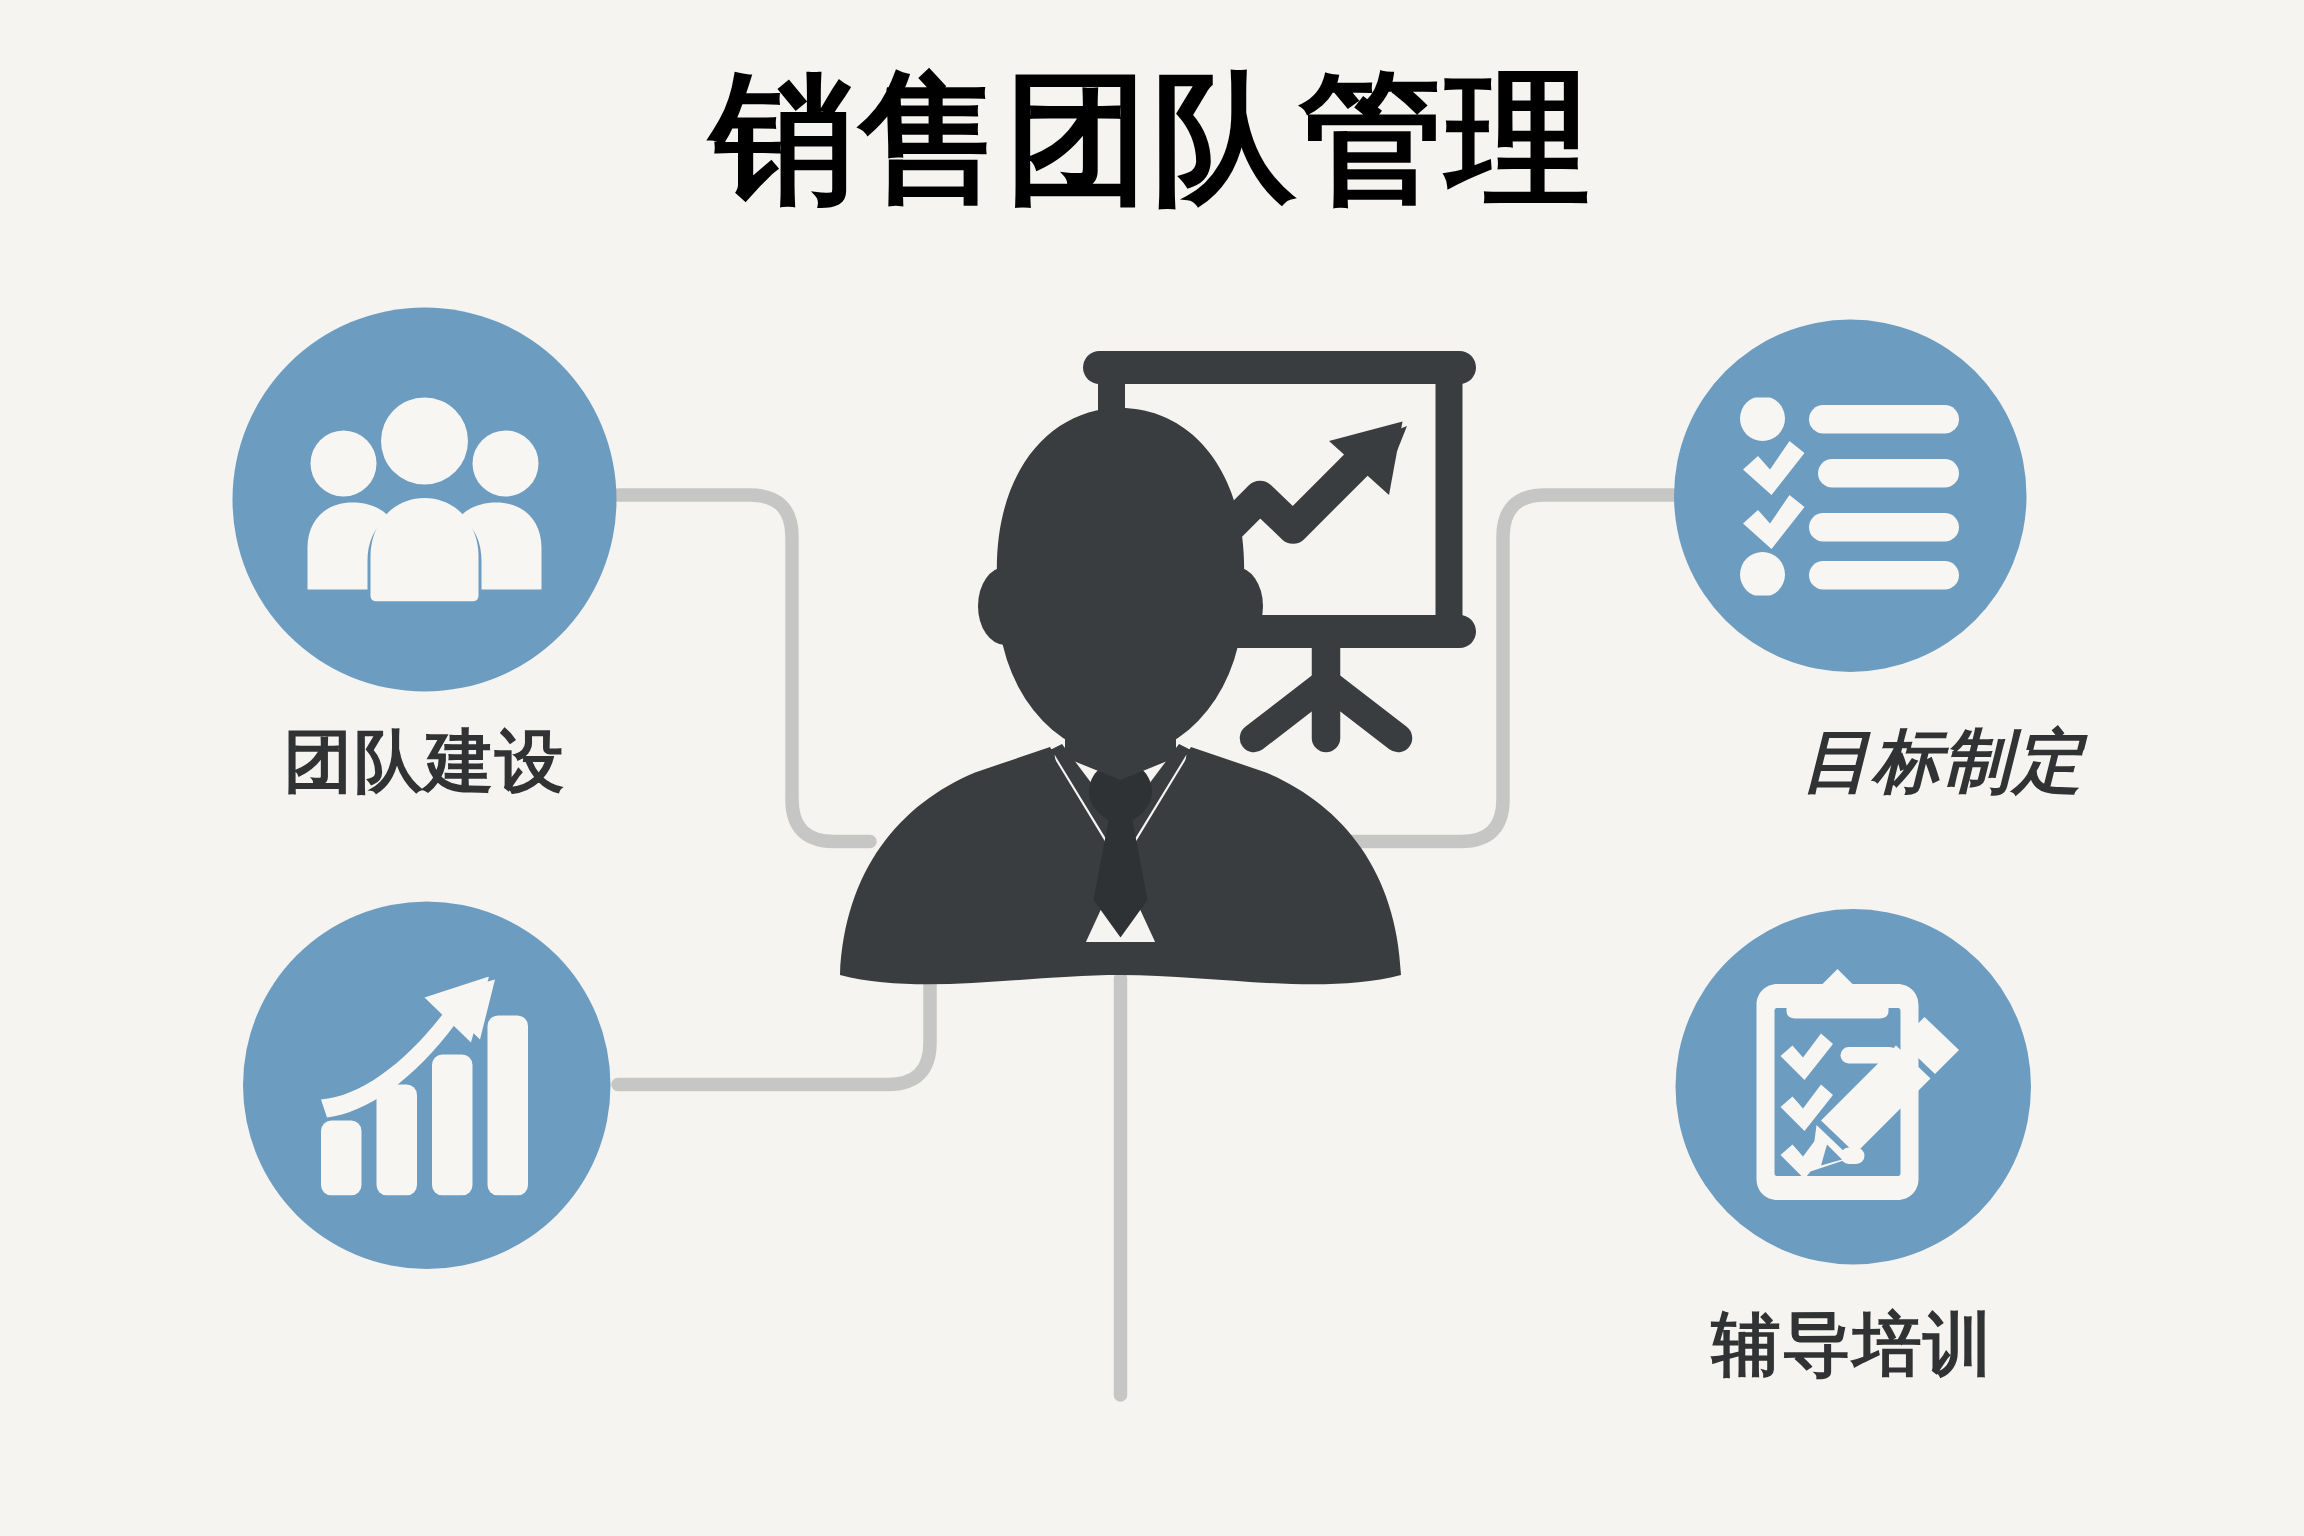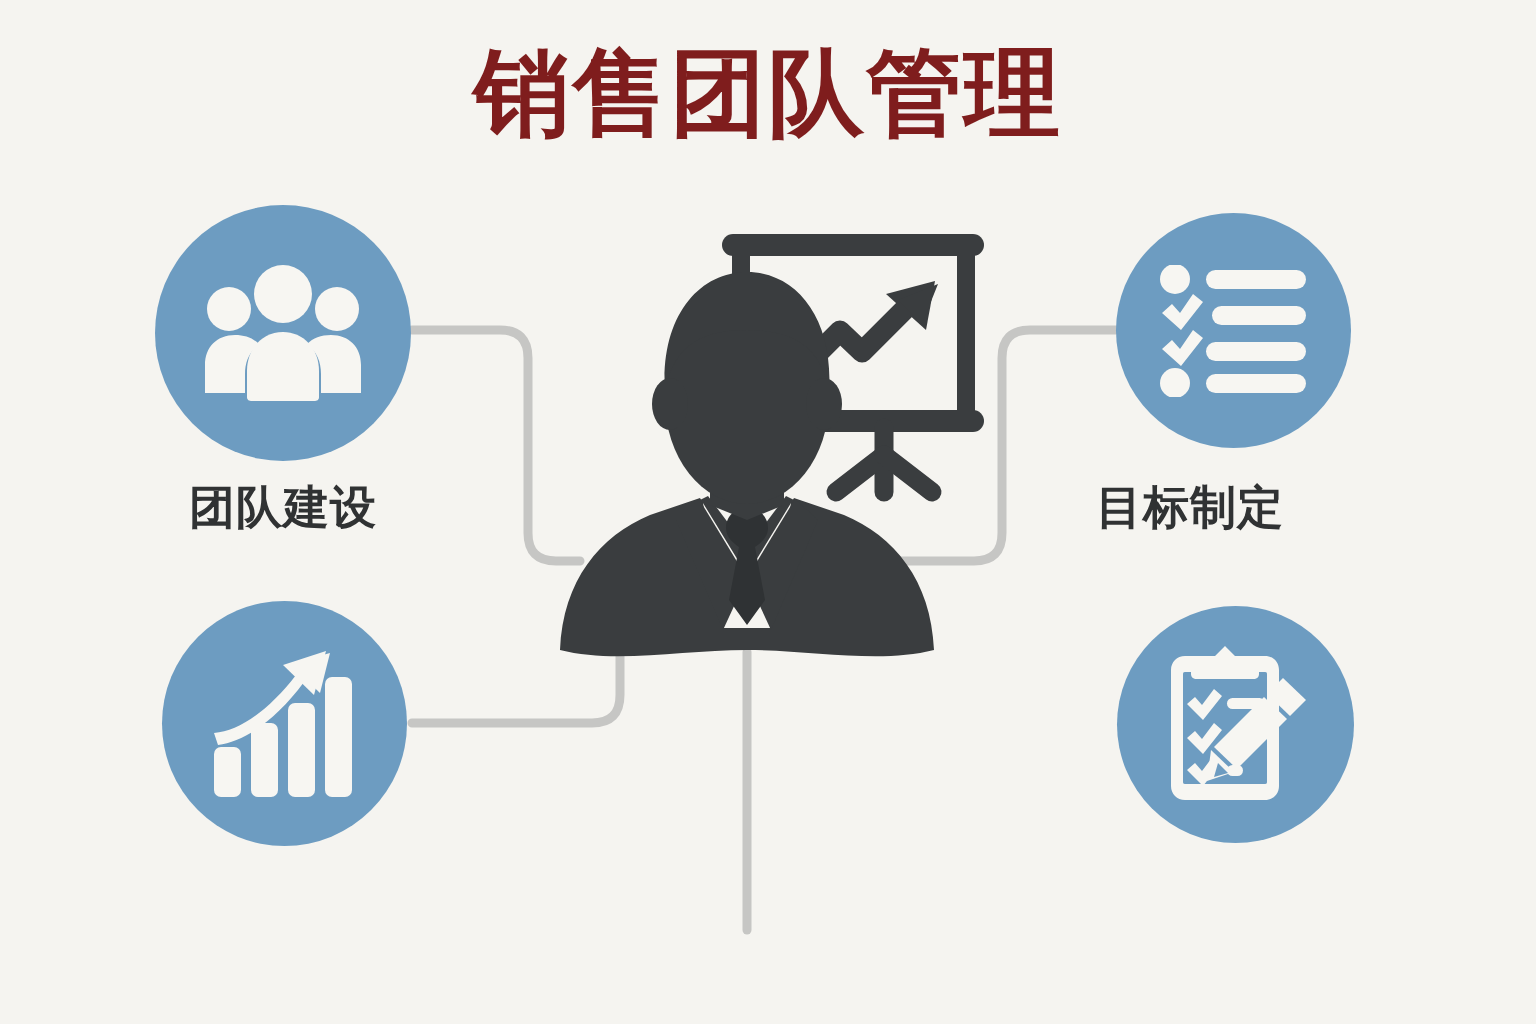--- a/index.html
+++ b/index.html
@@ -28,21 +28,21 @@
   }
   .title {
     position: absolute;
     left: 0;
     top: 38px;
     width: 1536px;
     text-align: center;
     font-size: 96px;
     font-weight: 700;
     letter-spacing: 2px;
-    color: #7f1d1d;
+    color: #000000;
     line-height: 1.15;
     white-space: nowrap;
   }
   .node-circle {
     position: absolute;
     border-radius: 50%;
     background: #6d9cc1;
   }
   .node-label {
     position: absolute;
@@ -166,21 +166,21 @@
       <circle cx="15" cy="14" r="15"></circle>
       <rect x="46" y="5" width="100" height="19" rx="9.5"></rect>
       <path d="M 2 48 L 12 39 L 20 48 L 33 29 L 43 37 L 21 65 Z"></path>
       <rect x="52" y="41" width="94" height="19" rx="9.5"></rect>
       <path d="M 2 84 L 12 75 L 20 84 L 33 65 L 43 73 L 21 101 Z"></path>
       <rect x="46" y="77" width="100" height="19" rx="9.5"></rect>
       <circle cx="15" cy="118" r="15"></circle>
       <rect x="46" y="109" width="100" height="19" rx="9.5"></rect>
     </svg>
   </div>
-  <div class="node-label" style="left:1010px; top:477px;">目标制定</div>
+  <div class="node-label" style="left:1115px; top:477px;font-style:italic;">目标制定</div>
 
   <div class="node-circle" style="left:1117px; top:606px; width:237px; height:237px;">
     <svg class="icon-svg" style="left:44px; top:40px;" width="150" height="158" viewBox="0 0 150 158">
 
       <path d="M 10 24 C 10 16 16 10 24 10 L 104 10 C 112 10 118 16 118 24
                L 118 140 C 118 148 112 154 104 154 L 24 154 C 16 154 10 148 10 140 Z
                M 24 26 C 22 26 22 27 22 29 L 22 135 C 22 137 22 138 24 138
                L 104 138 C 106 138 106 137 106 135 L 106 29 C 106 27 106 26 104 26 Z" fill="#f7f6f2"></path>
 
       <path d="M 64 0 L 78 14 L 92 14 C 96 14 98 16 98 20 L 98 28
@@ -199,14 +199,15 @@
 
       <g fill="#f7f6f2">
         <path d="M 122 32 L 145 54 L 129 70 L 106 48 Z"></path>
         <path d="M 103 51 L 126 73 L 76 123 L 53 101 Z"></path>
         <path d="M 50 104 L 73 126 L 46 135 Z"></path>
       </g>
 
       <polygon points="57,117 67,127 53,131" fill="#6d9cc1"></polygon>
     </svg>
   </div>
+  <div class="node-label" style="left:1055px; top:866px;">辅导培训</div>
 
 </div>
 
 </body></html>

